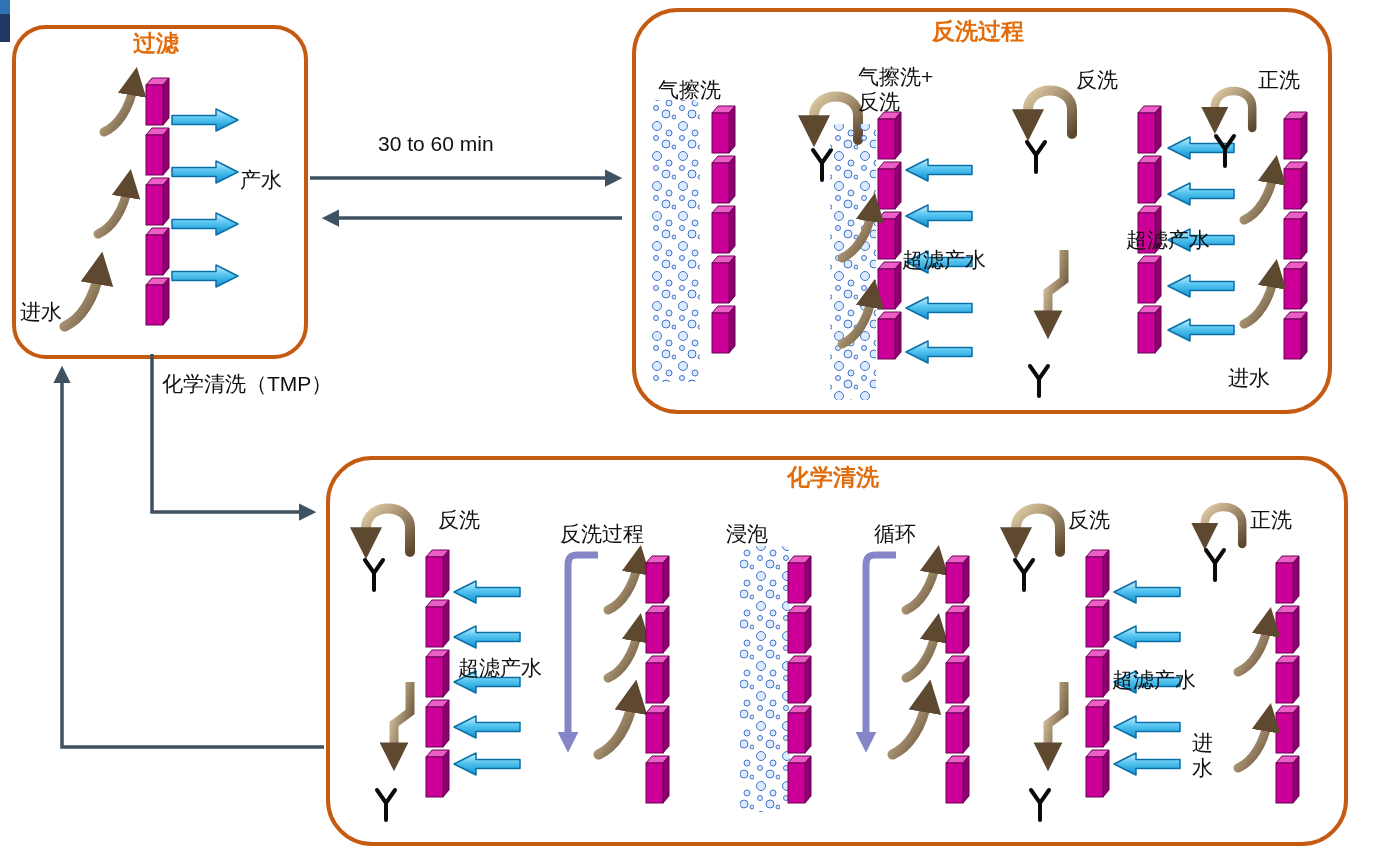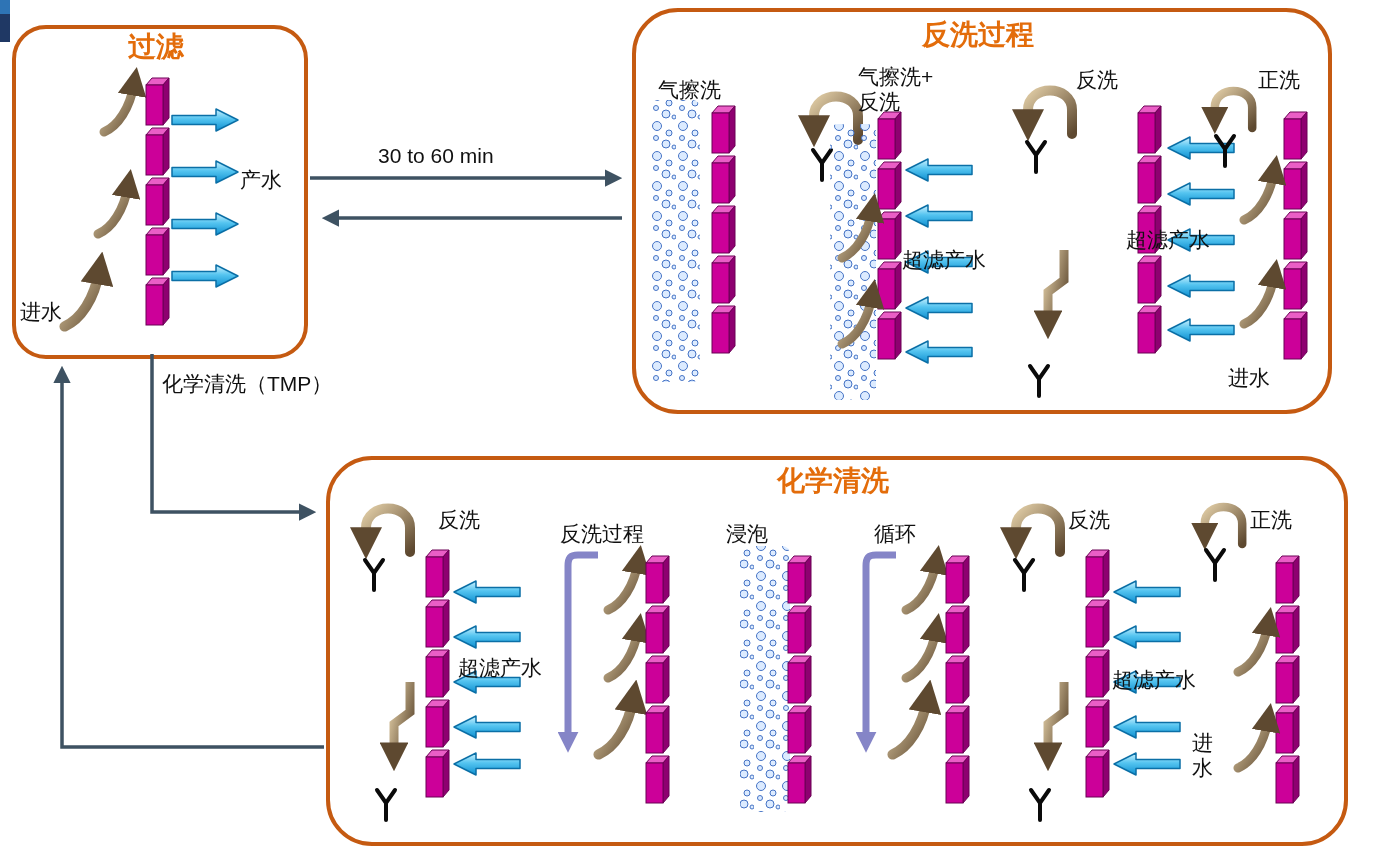--- a/index.html
+++ b/index.html
@@ -4,21 +4,21 @@
 <style>
   html,body{margin:0;padding:0;background:#fff}
   #canvas{position:relative;width:1385px;height:846px;background:#fff;overflow:hidden;
           font-family:"Liberation Sans","DejaVu Sans",sans-serif}
   .panel{position:absolute;border:4px solid #C55A11;background:transparent}
   #panel-filtration{left:12px;top:25px;width:288px;height:326px;border-radius:34px}
   #panel-backwash{left:632px;top:8px;width:692px;height:398px;border-radius:46px}
   #panel-chemical{left:326px;top:456px;width:1014px;height:382px;border-radius:46px}
   svg.gfx{position:absolute;left:0;top:0;pointer-events:none}
   .lbl{position:absolute;font-size:21px;color:#101010;white-space:nowrap}
-  .title{font-size:28px;font-weight:bold;color:#E36C0A;text-align:center}
+  .title{font-size:23px;font-weight:bold;color:#E36C0A;text-align:center}
   .pre{white-space:pre-line;line-height:1.2}
 </style>
 </head>
 <body>
 
 <div id="canvas">
 
   <div class="panel" id="panel-filtration"></div>
   <div class="panel" id="panel-backwash"></div>
   <div class="panel" id="panel-chemical"></div>
@@ -183,21 +183,21 @@
       <use href="#col" transform="translate(1276,556)"></use>
       <use href="#swoosh" transform="translate(1234,616)"></use>
       <use href="#swoosh" transform="translate(1234,712)"></use>
     </g>
   </svg>
 
   <div class="lbl title" style="left:12px;top:28px;width:288px">过滤</div>
   <div class="lbl title" style="left:326px;top:462px;width:1014px">化学清洗</div>
   <div class="lbl title" style="left:632px;top:16px;width:692px">反洗过程</div>
 
-  <div class="lbl" style="left:378px;top:144px">30 to 60 min</div>
+  <div class="lbl" style="left:378px;top:132px">30 to 60 min</div>
   <div class="lbl" style="left:162px;top:370px">化学清洗（TMP）</div>
 
   <div class="lbl" style="left:240px;top:166px">产水</div>
   <div class="lbl" style="left:20px;top:298px">进水</div>
 
   <div class="lbl" style="left:658px;top:76px">气擦洗</div>
   <div class="lbl pre" style="left:858px;top:64px;width:116px">气擦洗+
 反洗</div>
   <div class="lbl" style="left:902px;top:246px">超滤产水</div>
   <div class="lbl" style="left:1076px;top:66px">反洗</div>

